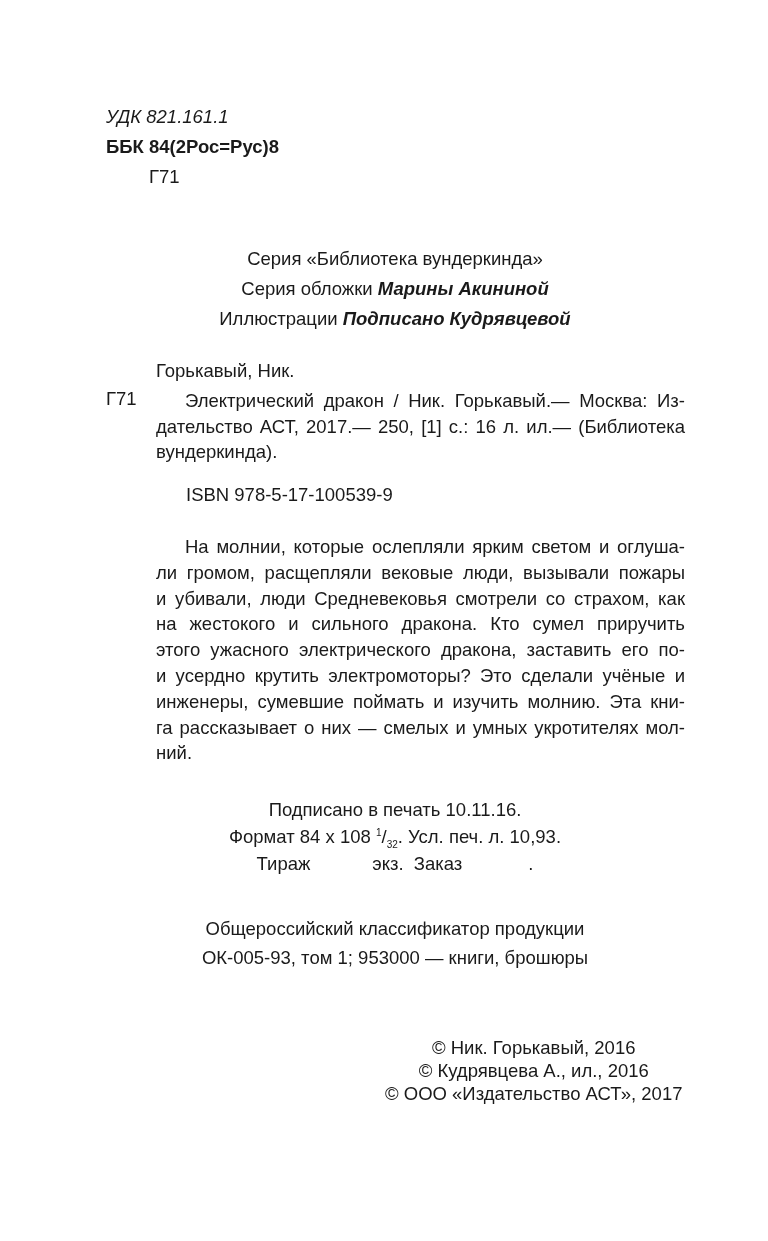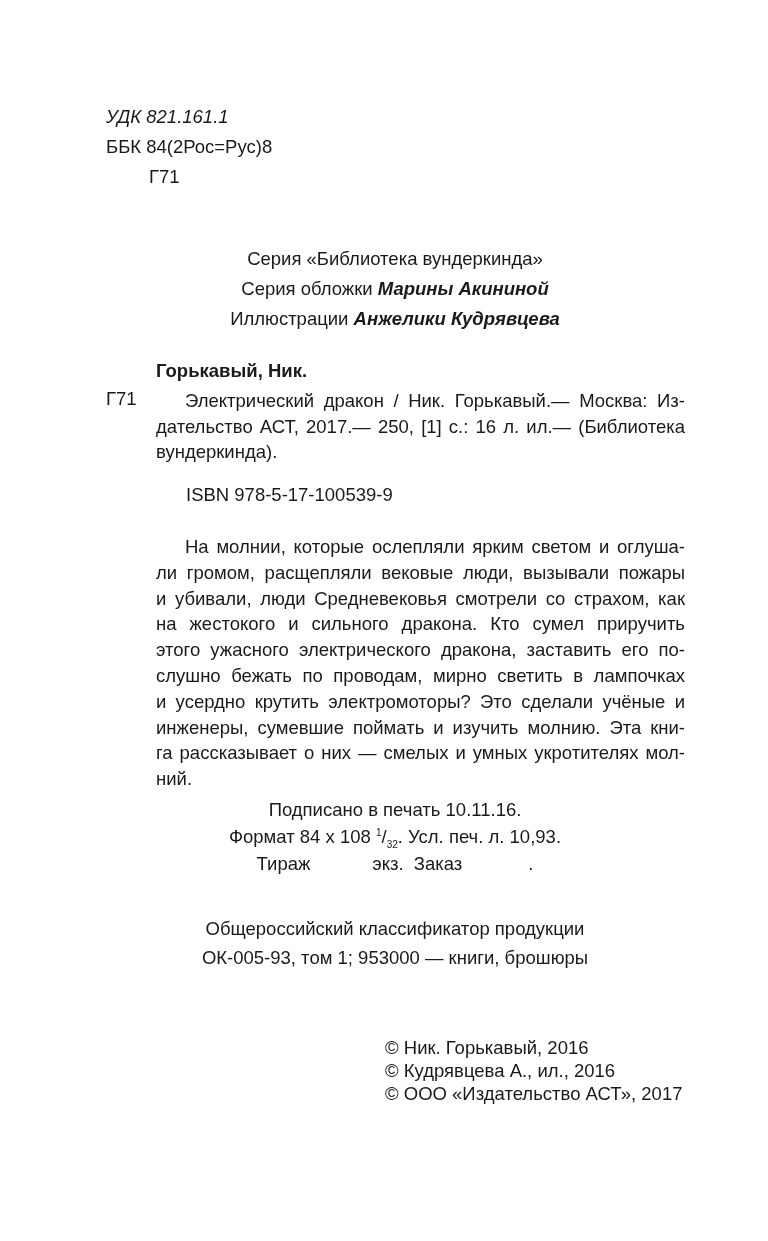--- a/index.html
+++ b/index.html
@@ -18,25 +18,25 @@
       line-height: 25px;
     }
     .abs { position: absolute; white-space: nowrap; }
     .center-block {
       position: absolute;
       left: 0;
       width: 790px;
       text-align: center;
     }
     .italic { font-style: italic; font-weight: bold; }
-    .bold { font-weight: bold; }
+    .bold { font-weight: normal; }
 
     
     #udk { left: 106px; top: 104px; font-style: italic; }
-    #bbk { left: 106px; top: 134px; }
+    #bbk { left: 106px; top: 134px; font-weight: bold; }
     #code1 { left: 149px; top: 164px; }
 
     
     #credits { top: 244px; }
     #credits div { height: 30px; line-height: 30px; }
 
     
     #author { left: 156px; top: 358px; }
     #code2 { left: 106px; top: 386px; }
     #biblio {
@@ -80,55 +80,54 @@
     
     #classifier { top: 914px; }
     #classifier div { height: 29px; line-height: 29px; }
 
     
     #copyright {
       position: absolute;
       left: 385px;
       top: 1036px;
     }
-    #copyright div { height: 23px; line-height: 23px; white-space: nowrap; }
+    #copyright div { height: 23px; line-height: 23px; white-space: nowrap; text-align: center; }
   </style>
 </head>
 <body>
 
 <div id="udk" class="abs">УДК 821.161.1</div>
 <div id="bbk" class="abs">ББК 84(2Рос=Рус)8</div>
 <div id="code1" class="abs">Г71</div>
 
 <div id="credits" class="center-block">
   <div>Серия «Библиотека вундеркинда»</div>
   <div>
     <span>Серия обложки </span><span class="italic">Марины Акининой</span>
   </div>
   <div>
-    <span>Иллюстрации </span><span class="italic">Анжелики Кудрявцева</span>
+    <span>Иллюстрации </span><span class="italic">Подписано Кудрявцевой</span>
   </div>
 </div>
 
 <div id="author" class="abs bold">Горькавый, Ник.</div>
 <div id="code2" class="abs">Г71</div>
 <div id="biblio">
   <div class="first" style="text-align-last: justify;">Электрический дракон / Ник. Горькавый.— Москва: Из-</div>
   <div style="text-align-last: justify;">дательство АСТ, 2017.— 250, [1] с.: 16 л. ил.— (Библиотека</div>
   <div>вундеркинда).</div>
 </div>
 <div id="isbn" class="abs">ISBN 978-5-17-100539-9</div>
 
 <div id="annotation">
   <span class="ln first">На молнии, которые ослепляли ярким светом и оглуша-</span>
   <span class="ln">ли громом, расщепляли вековые люди, вызывали пожары</span>
   <span class="ln">и убивали, люди Средневековья смотрели со страхом, как</span>
   <span class="ln">на жестокого и сильного дракона. Кто сумел приручить</span>
   <span class="ln">этого ужасного электрического дракона, заставить его по-</span>
-  <span class="ln">слушно бежать по проводам, мирно светить в лампочках</span>
   <span class="ln">и усердно крутить электромоторы? Это сделали учёные и</span>
   <span class="ln">инженеры, сумевшие поймать и изучить молнию. Эта кни-</span>
   <span class="ln">га рассказывает о них — смелых и умных укротителях мол-</span>
   <span class="ln last">ний.</span>
 </div>
 
 <div id="imprint" class="center-block">
   <div>Подписано в печать 10.11.16.</div>
   <div>
     <span>Формат 84 х 108 </span><span class="frac"><sup>1</sup><span>/</span><sub>32</sub></span><span>. Усл. печ. л. 10,93.</span>

